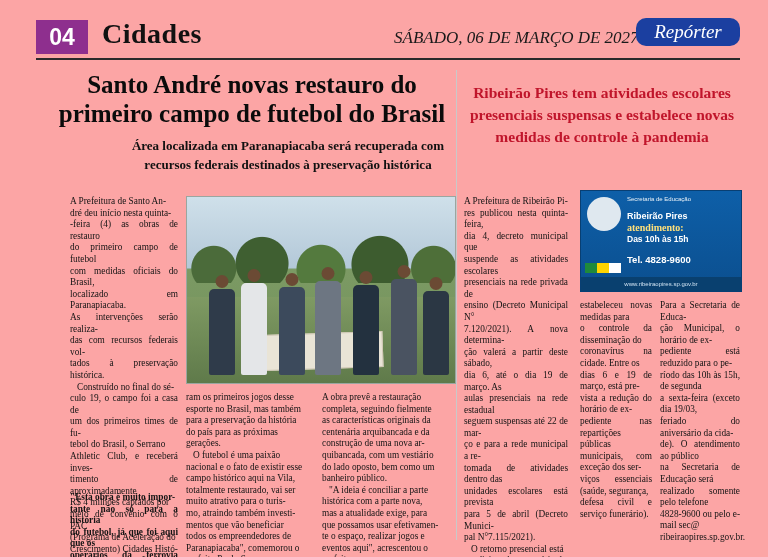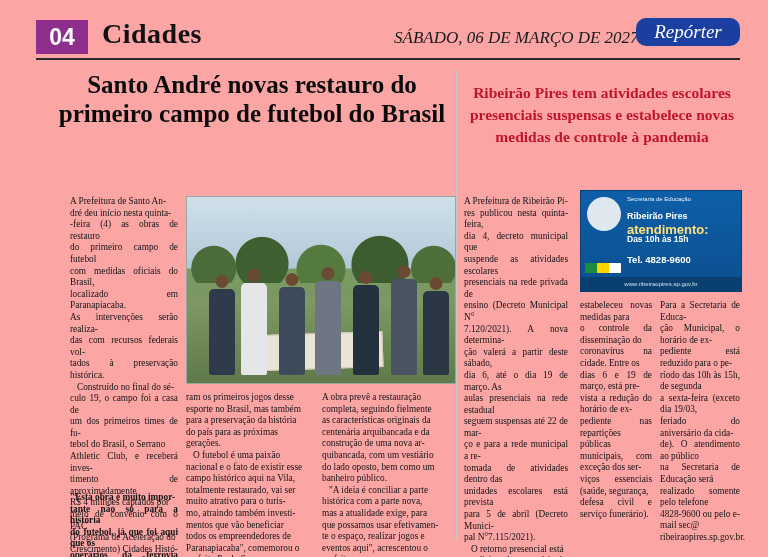--- a/index.html
+++ b/index.html
@@ -233,23 +233,23 @@
     position: absolute;
     left: 46px; top: 20px;
     font-family: "Liberation Sans", sans-serif;
     font-weight: bold;
     font-size: 9px;
     color: #ffffff;
   }
   .infobox .svc {
     position: absolute;
     left: 46px; top: 31px;
-    font-family: Liberation Sans, sans-serif;
-    font-weight: bold;
-    font-size: 13px;
+    font-family: Liberation Serif, serif;
+    font-weight: bold;
+    font-size: 10px;
     color: #ffe07a;
   }
   .infobox .hours {
     position: absolute;
     left: 46px; top: 43px;
     font-family: "Liberation Sans", sans-serif;
     font-weight: bold;
     font-size: 8.5px;
     color: #ffffff;
   }
@@ -286,20 +286,21 @@
 
   <div class="masthead">
     <div class="page-number">04</div>
     <div class="section-title">Cidades</div>
     <div class="masthead-date">SÁBADO, 06 DE MARÇO DE 2027</div>
     <div class="reporter-badge">Repórter</div>
   </div>
   <div class="masthead-rule"></div>
 
   <div class="headline">Santo André novas restauro do primeiro campo de futebol do Brasil</div>
+  <div class="subhead">Área localizada em Paranapiacaba será recuperada com recursos federais destinados à preservação histórica</div>
 
   <div class="photo">
     <div class="sky"></div>
     <div class="trees"></div>
     <div class="ground"></div>
     <div class="table"></div>
     <div class="figure" style="left:22px;height:86px;background:#2f3b4a;">
         <span class="head"></span>
       </div>
     <div class="figure" style="left:54px;height:92px;background:#e4e6e8;">

